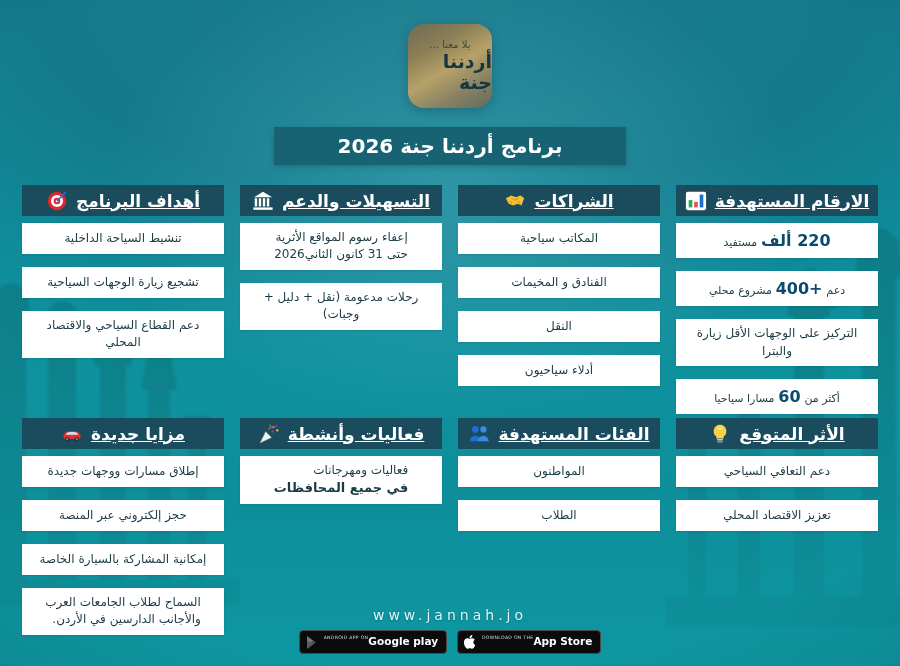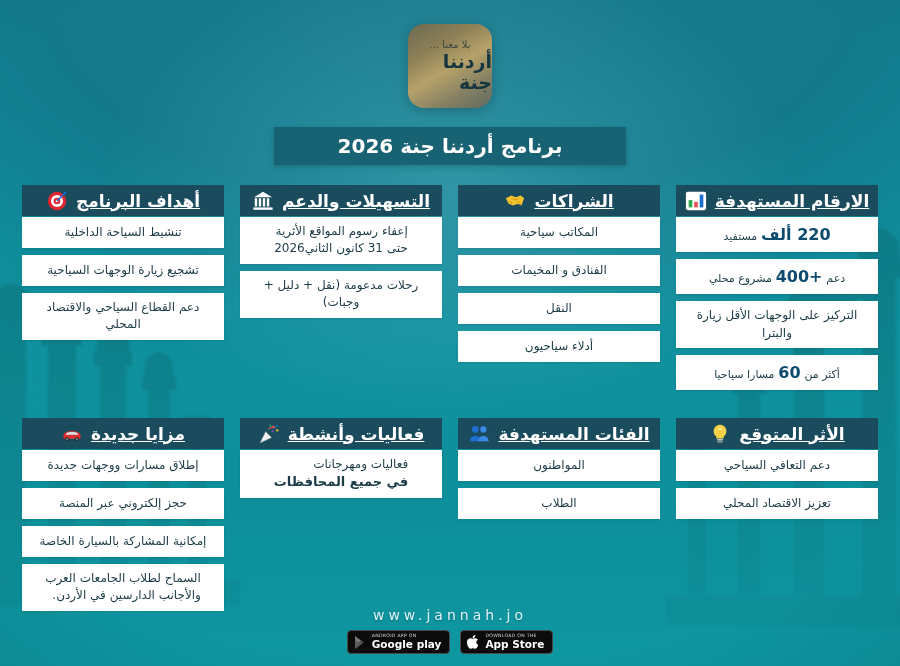--- a/index.html
+++ b/index.html
@@ -81,21 +81,21 @@
     display:flex; align-items:center; justify-content:center; gap:8px;
     padding:0 8px;
   }
   .card-head .ttl{
     font-size:17px; font-weight:bold; color:#ffffff; white-space:nowrap;text-decoration:underline;
   }
   .card-head .ic{
     width:22px; height:22px; display:flex; align-items:center; justify-content:center;
     flex:0 0 auto;
   }
-  .card-body{ margin-top:1px; display:flex; flex-direction:column; gap:7px; }
+  .card-body{ margin-top:7px; display:flex; flex-direction:column; gap:13px; }
   .item{
     background:#ffffff;
     min-height:31px;
     display:flex; align-items:center; justify-content:center;
     text-align:center;
     padding:6px 8px;
     font-size:12px; color:#1b3b46; line-height:1.45;
     box-shadow:0 1px 2px rgba(0,0,0,.10);
   }
   .item.tall{ min-height:46px; }
@@ -116,21 +116,21 @@
   }
   .badges{ display:flex; gap:10px; direction:ltr; }
   .badge{
     height:24px; border-radius:4px; background:#0b0b0b;
     border:1px solid #4a4a4a;
     display:flex; align-items:center; gap:5px; padding:0 8px 0 6px;
     color:#fff;
   }
   .badge .bsub{ font-size:4.6px; letter-spacing:.3px; color:#dcdcdc; text-transform:uppercase; line-height:1; }
   .badge .bmain{ font-size:10.5px; font-weight:bold; line-height:1.05; }
-  .badge .btxt{ display:flex; flex-direction:column; justify-content:center; }
+  .badge .btxt{ display:flex; flex-direction:row; justify-content:center; }
 </style>
 </head>
 <body>
 
 <div id="bg">
   <div class="sky"></div>
   <div class="glow"></div>
 
   <svg class="ruin left" width="260" height="430" viewBox="0 0 260 430">
     <g fill="#0b5f63">

